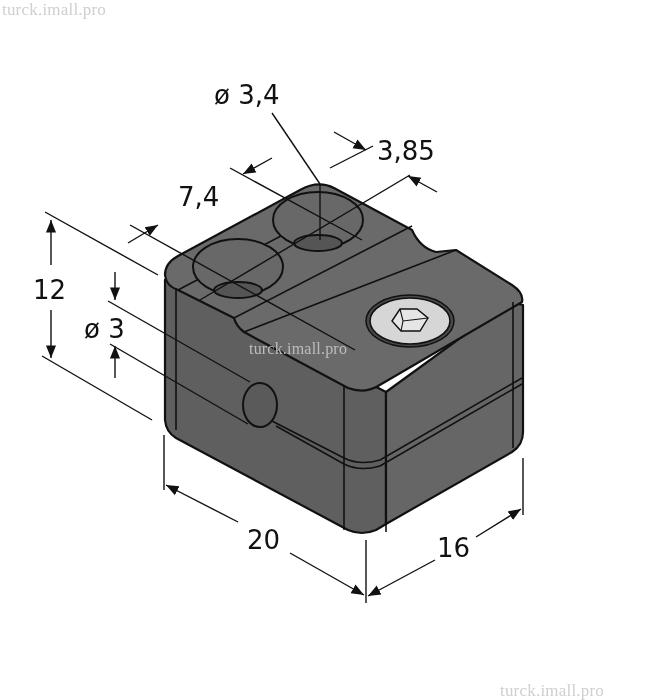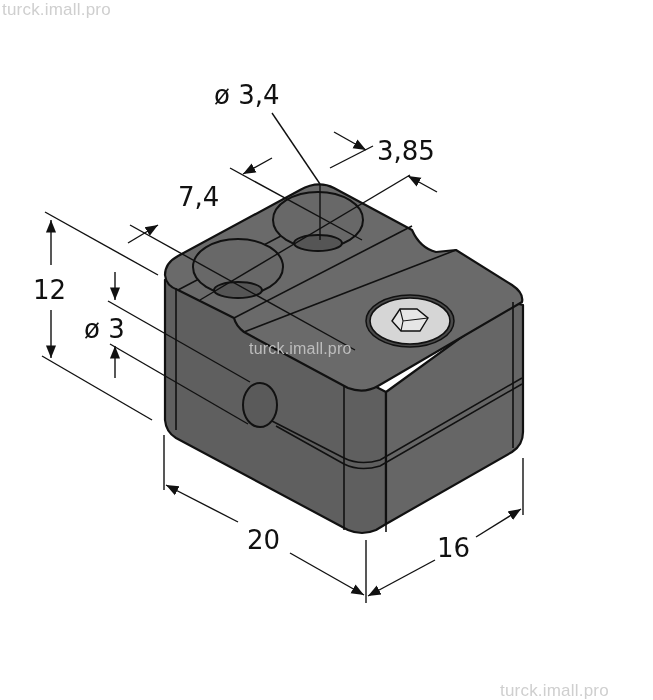--- a/index.html
+++ b/index.html
@@ -1,17 +1,17 @@
 <!DOCTYPE html>
 <html><head>
 <meta charset="utf-8">
 <style>
   html, body { margin: 0; padding: 0; background: #ffffff; }
   body { width: 653px; height: 700px; position: relative; overflow: hidden; font-family: "DejaVu Sans", sans-serif; }
-  .watermark { position: absolute; font-family: Liberation Sans, sans-serif; font-size: 17px; color: #cfcfcf; letter-spacing: 0.2px; white-space: nowrap; text-align: right; }
+  .watermark { position: absolute; font-family: Liberation Serif, serif; font-size: 17px; color: #cfcfcf; letter-spacing: 0.2px; white-space: nowrap; text-align: right; }
   .wm-top { left: 2px; top: 0px; }
   .wm-bottom { left: 500px; top: 681px; }
   .wm-center { left: 249px; top: 340px; color: #bdbdbd; font-size: 16px; }
   svg { position: absolute; left: 0; top: 0; }
   .dim-label { font-family: "DejaVu Sans", sans-serif; font-size: 26px; fill: #111; }
   .body-face { stroke: #111; stroke-width: 2.2; stroke-linejoin: round; }
   .edge { stroke: #111; stroke-width: 1.6; fill: none; }
   .dimline { stroke: #111; stroke-width: 1.4; fill: none; }
 </style>
 </head>

